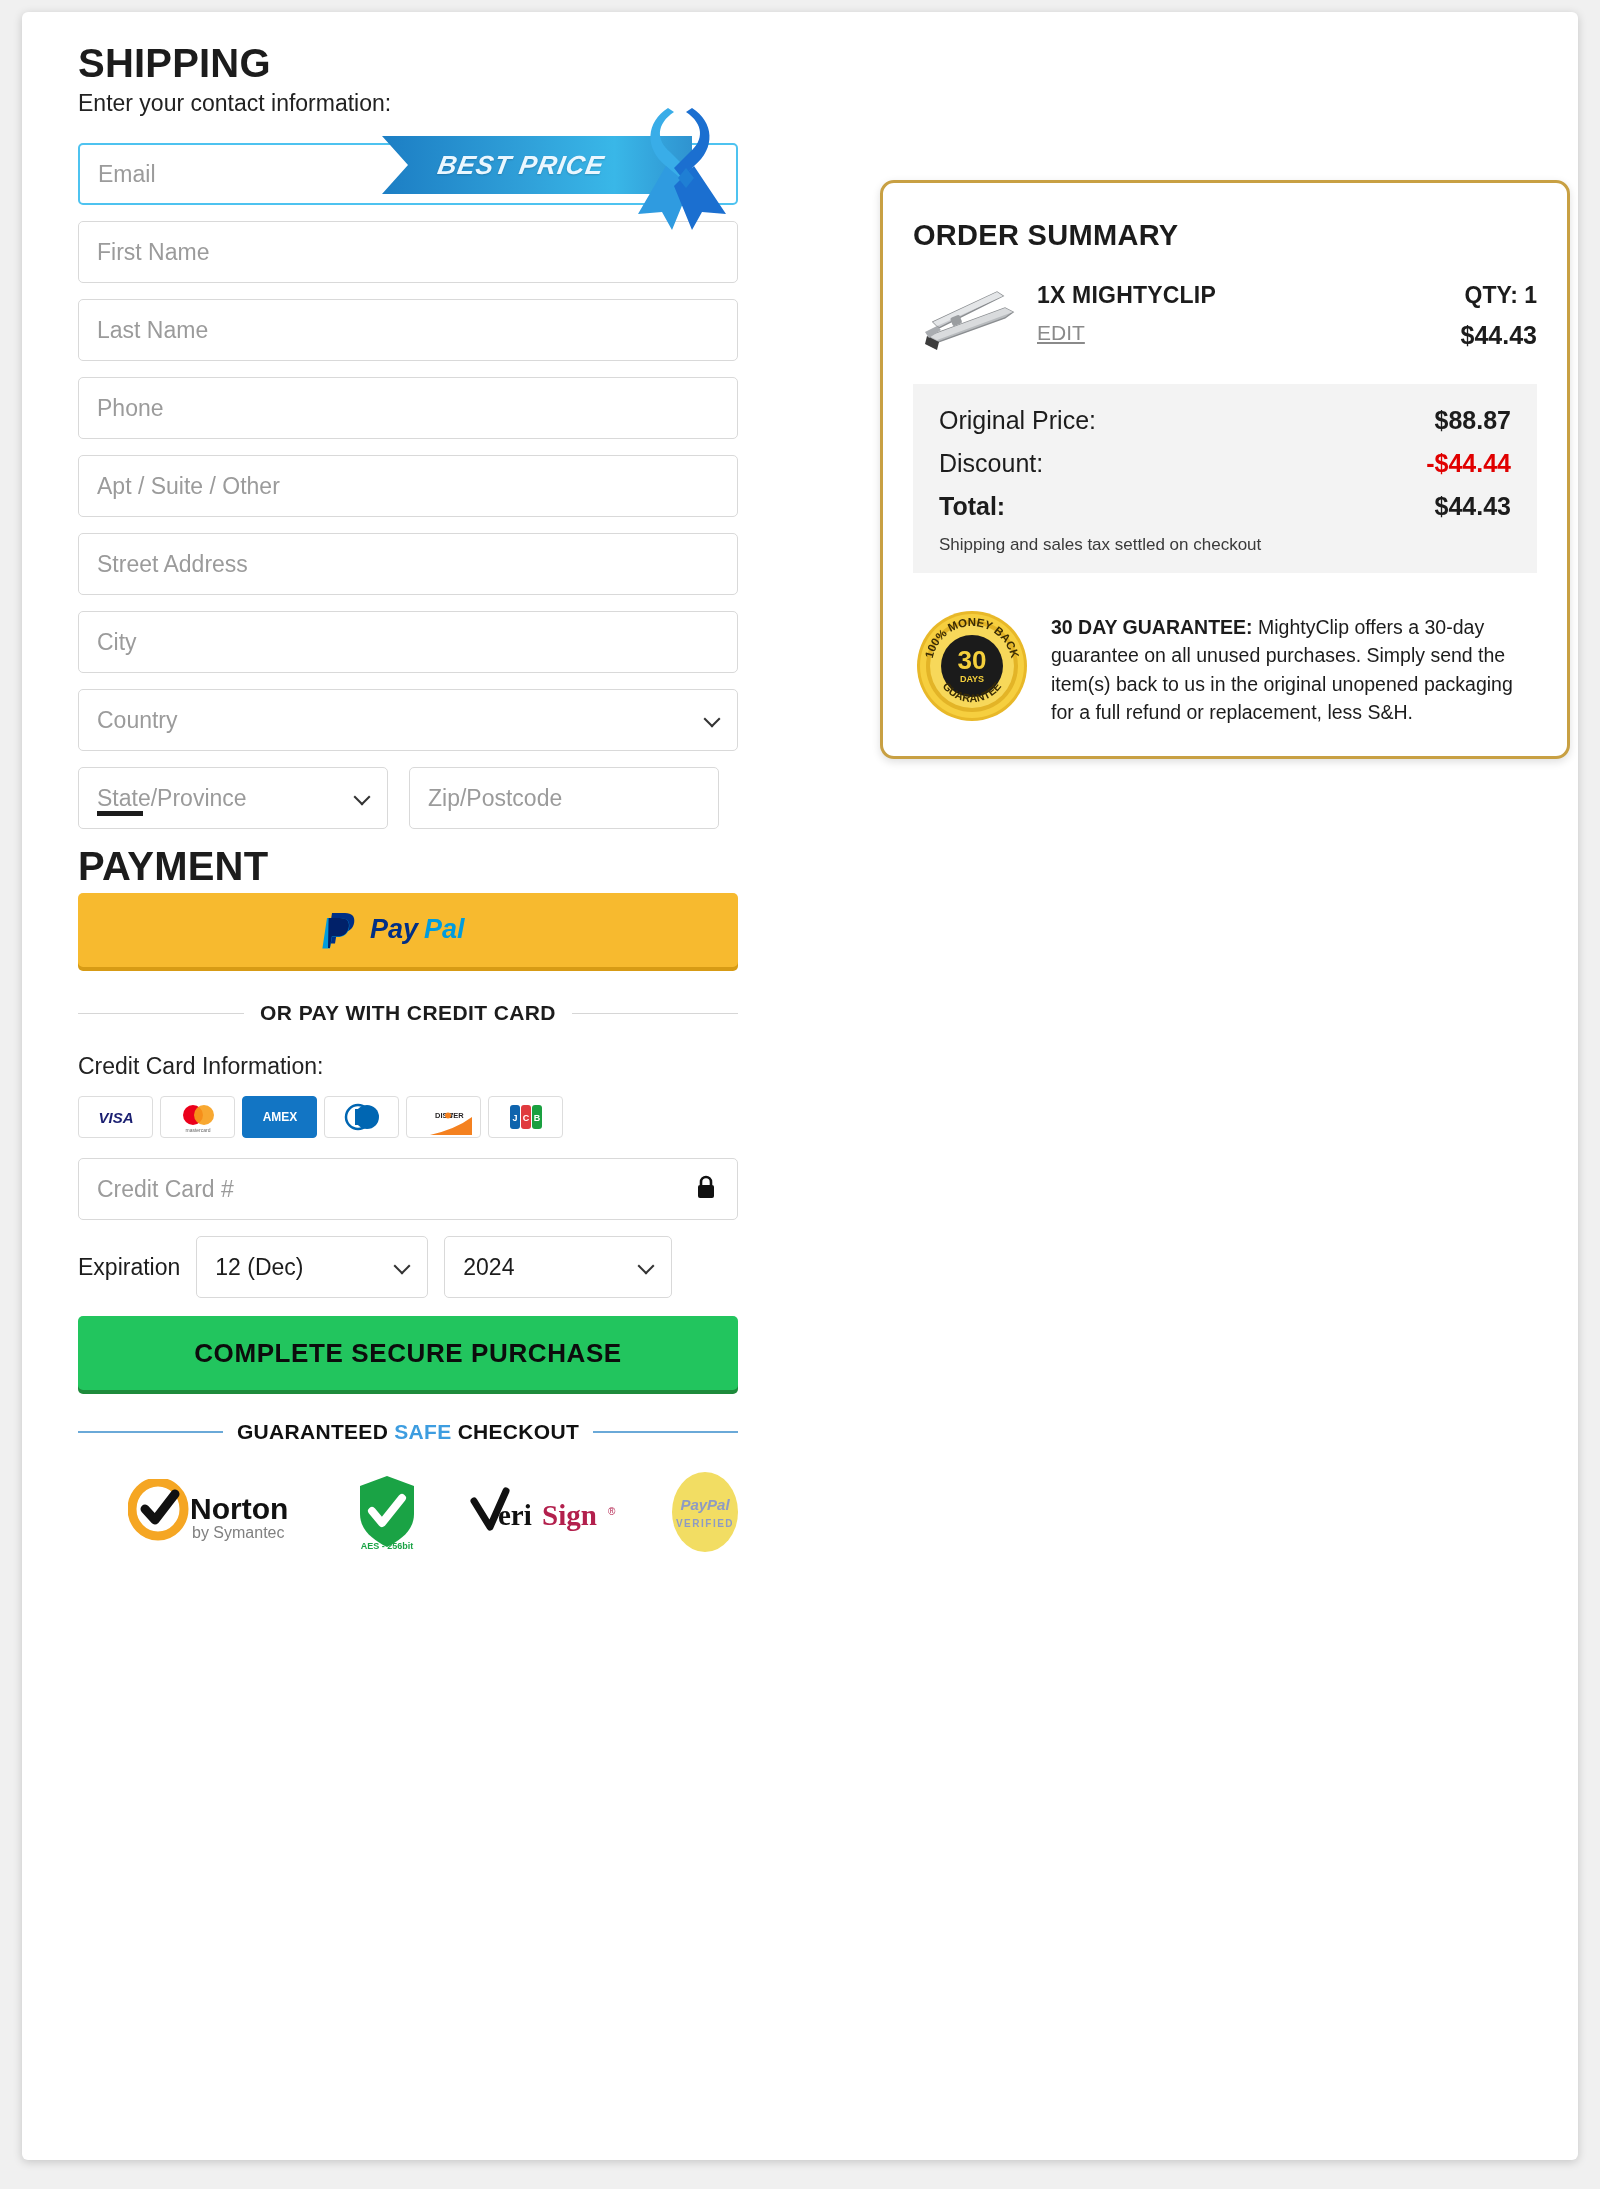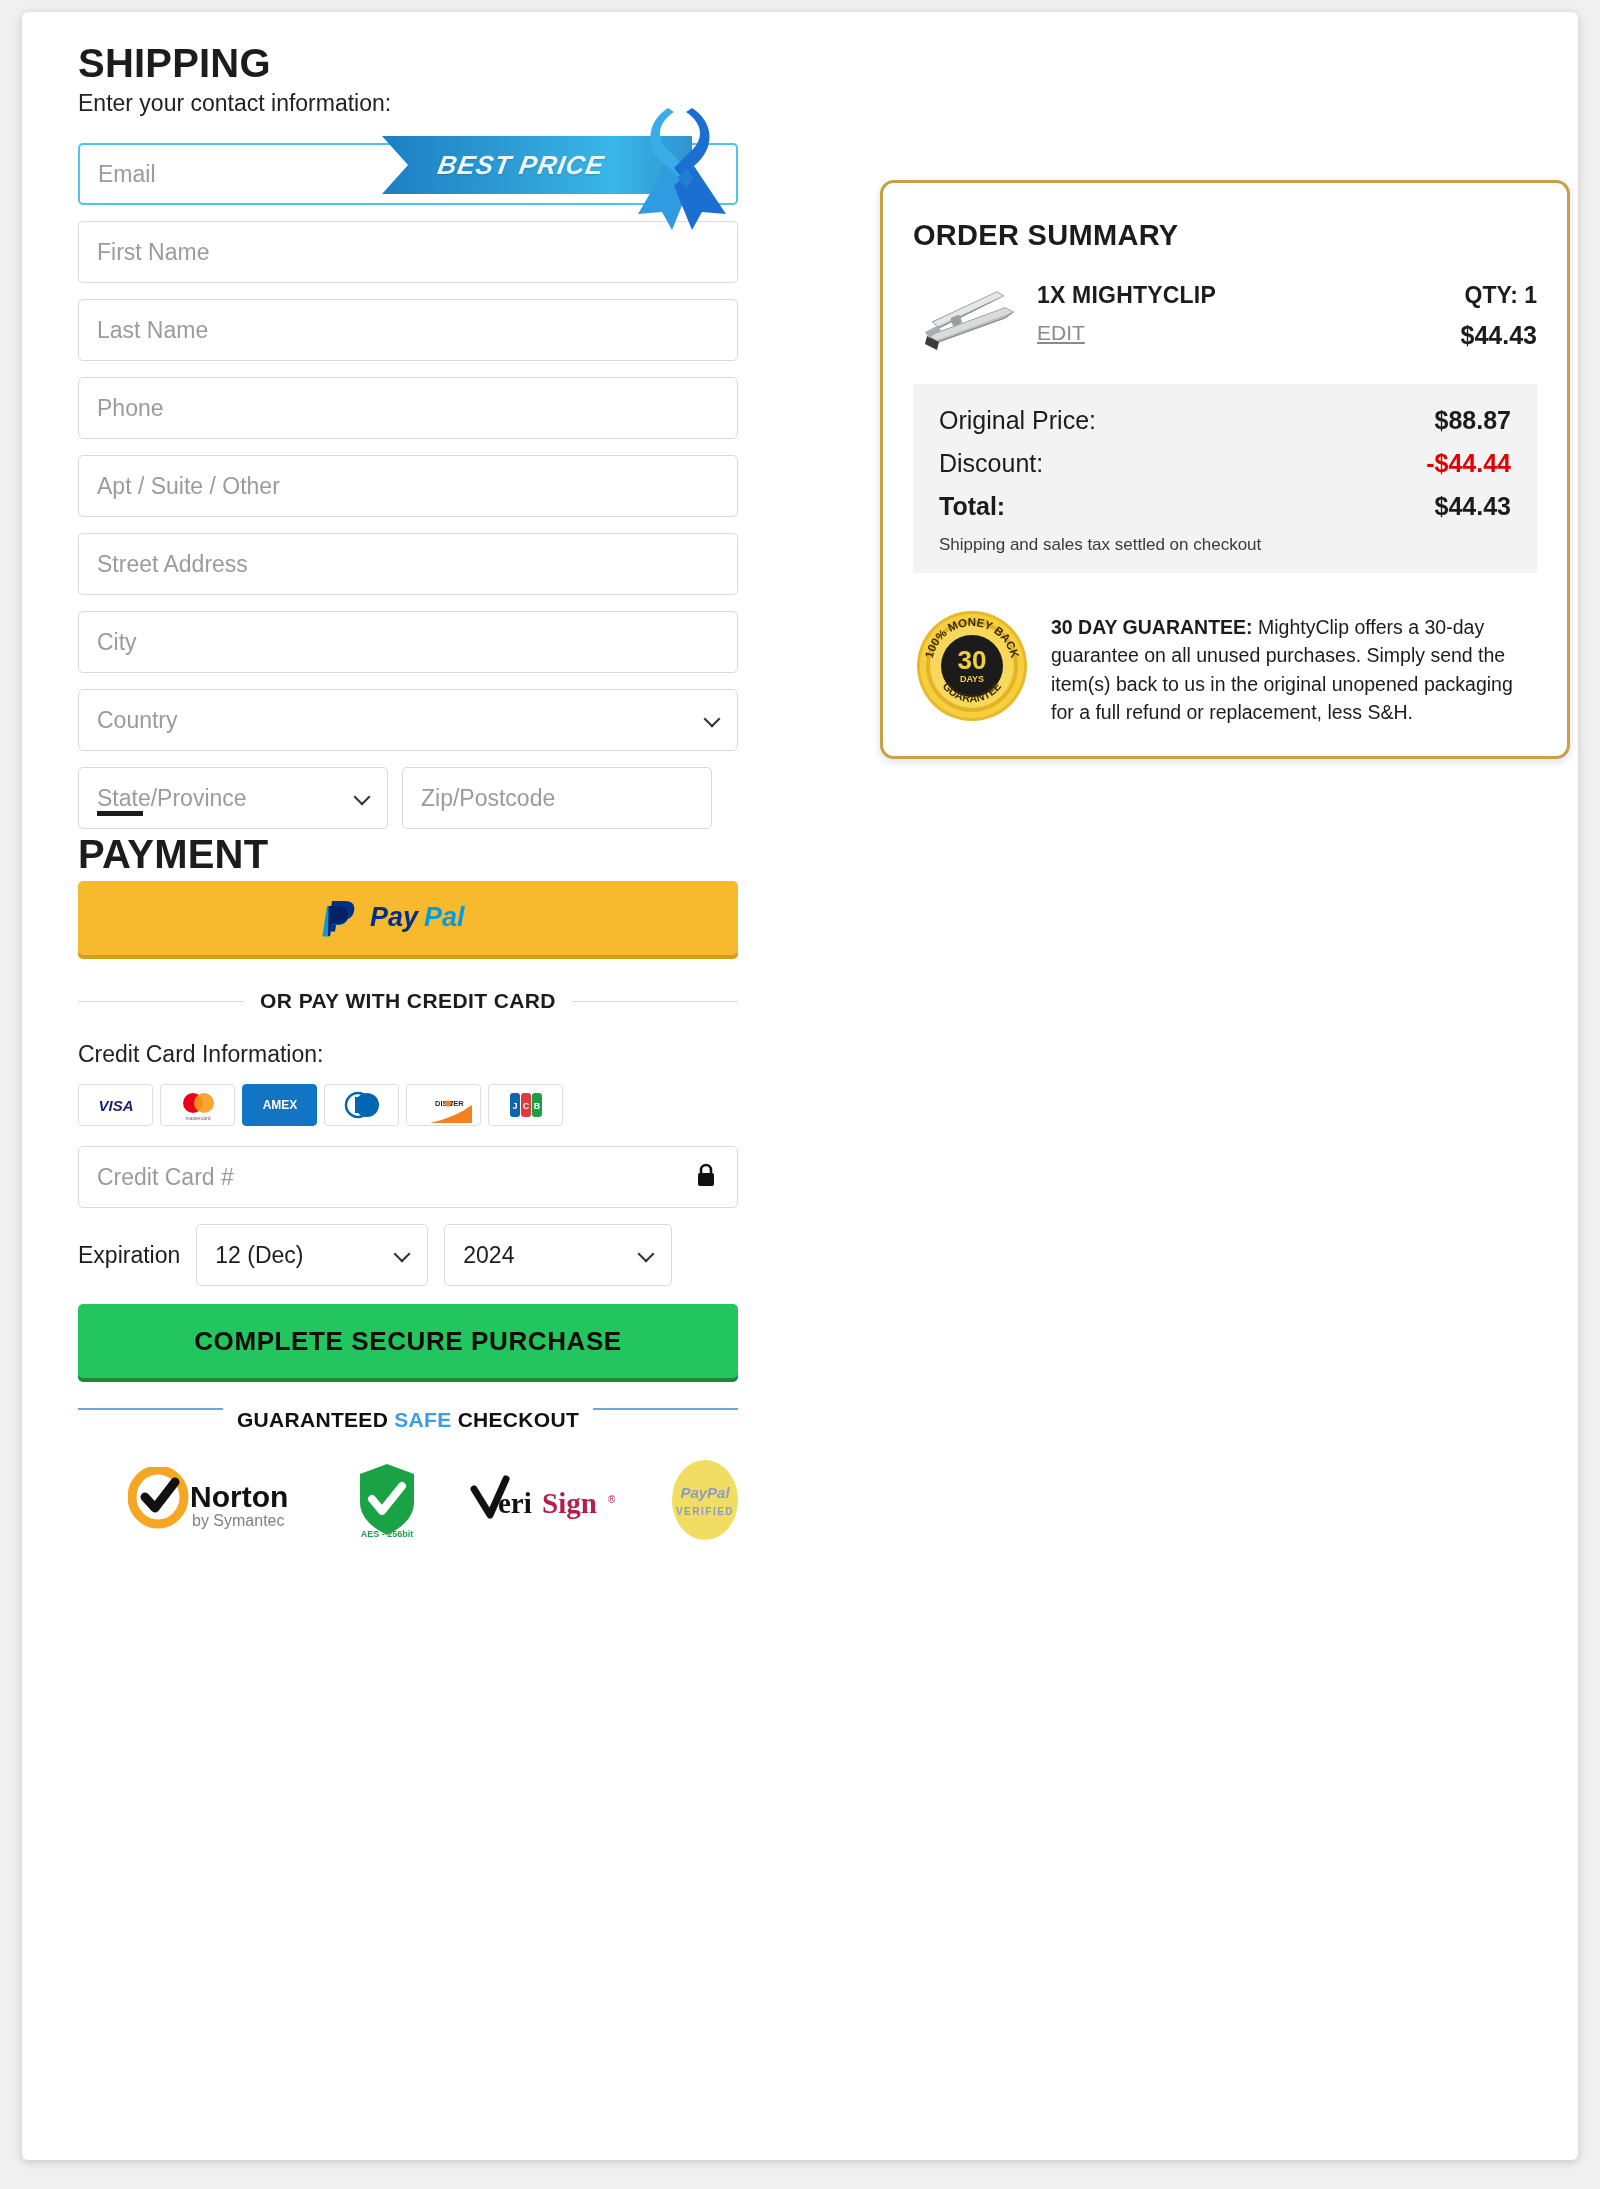--- a/index.html
+++ b/index.html
@@ -39,21 +39,21 @@
   .chev{
     position:absolute; right:18px; top:50%; transform:translateY(-50%);
     width:14px; height:14px; pointer-events:none;
   }
   .chev::before{
     content:""; position:absolute; left:1px; top:0;
     width:10px; height:10px;
     border-right:2px solid #333; border-bottom:2px solid #333;
     transform:rotate(45deg);
   }
-  .row2{ display:flex; gap:14px; margin-bottom:4px;text-align:right; }
+  .row2{ display:flex; gap:21px; margin-bottom:16px;text-align:right; }
   .row2 .field{ margin-bottom:0; }
   .f-state{ width:310px; }
   .f-zip{ width:310px; }
   .state-underline{
     position:absolute; left:18px; bottom:12px; width:46px; height:5px;
     background:#1c1c1c;
   }
 
   
   .ribbon-wrap{
@@ -140,21 +140,21 @@
     appearance:none; -webkit-appearance:none; outline:none; cursor:pointer;
     font-family:"Liberation Sans", sans-serif;
   }
   .buy-btn{
     width:100%; height:74px; border:0; border-radius:5px;
     background:#22c55e; box-shadow:0 4px 0 #1d8a3b;
     color:#0c0c0c; font-size:26px; font-weight:800; letter-spacing:.6px;
     cursor:pointer; font-family:"Liberation Sans", sans-serif;
     margin-bottom:30px;
   }
-  .safe-row{ display:flex; align-items:flex-start; gap:14px; margin-bottom:22px; }
+  .safe-row{ display:flex; align-items:center; gap:14px; margin-bottom:22px; }
   .safe-row .ln{ flex:1 1 auto; height:2px; background:#6aa9d8; }
   .safe-tx{ font-size:21px; font-weight:800; color:#111; letter-spacing:.3px; white-space:nowrap; }
   .safe-tx em{ color:#3d9de0; font-style:normal; }
   .badges{ display:flex; align-items:center; gap:46px; padding-left:50px; }
 </style>
 </head>
 <body>
 
 <div class="page-card">
 

